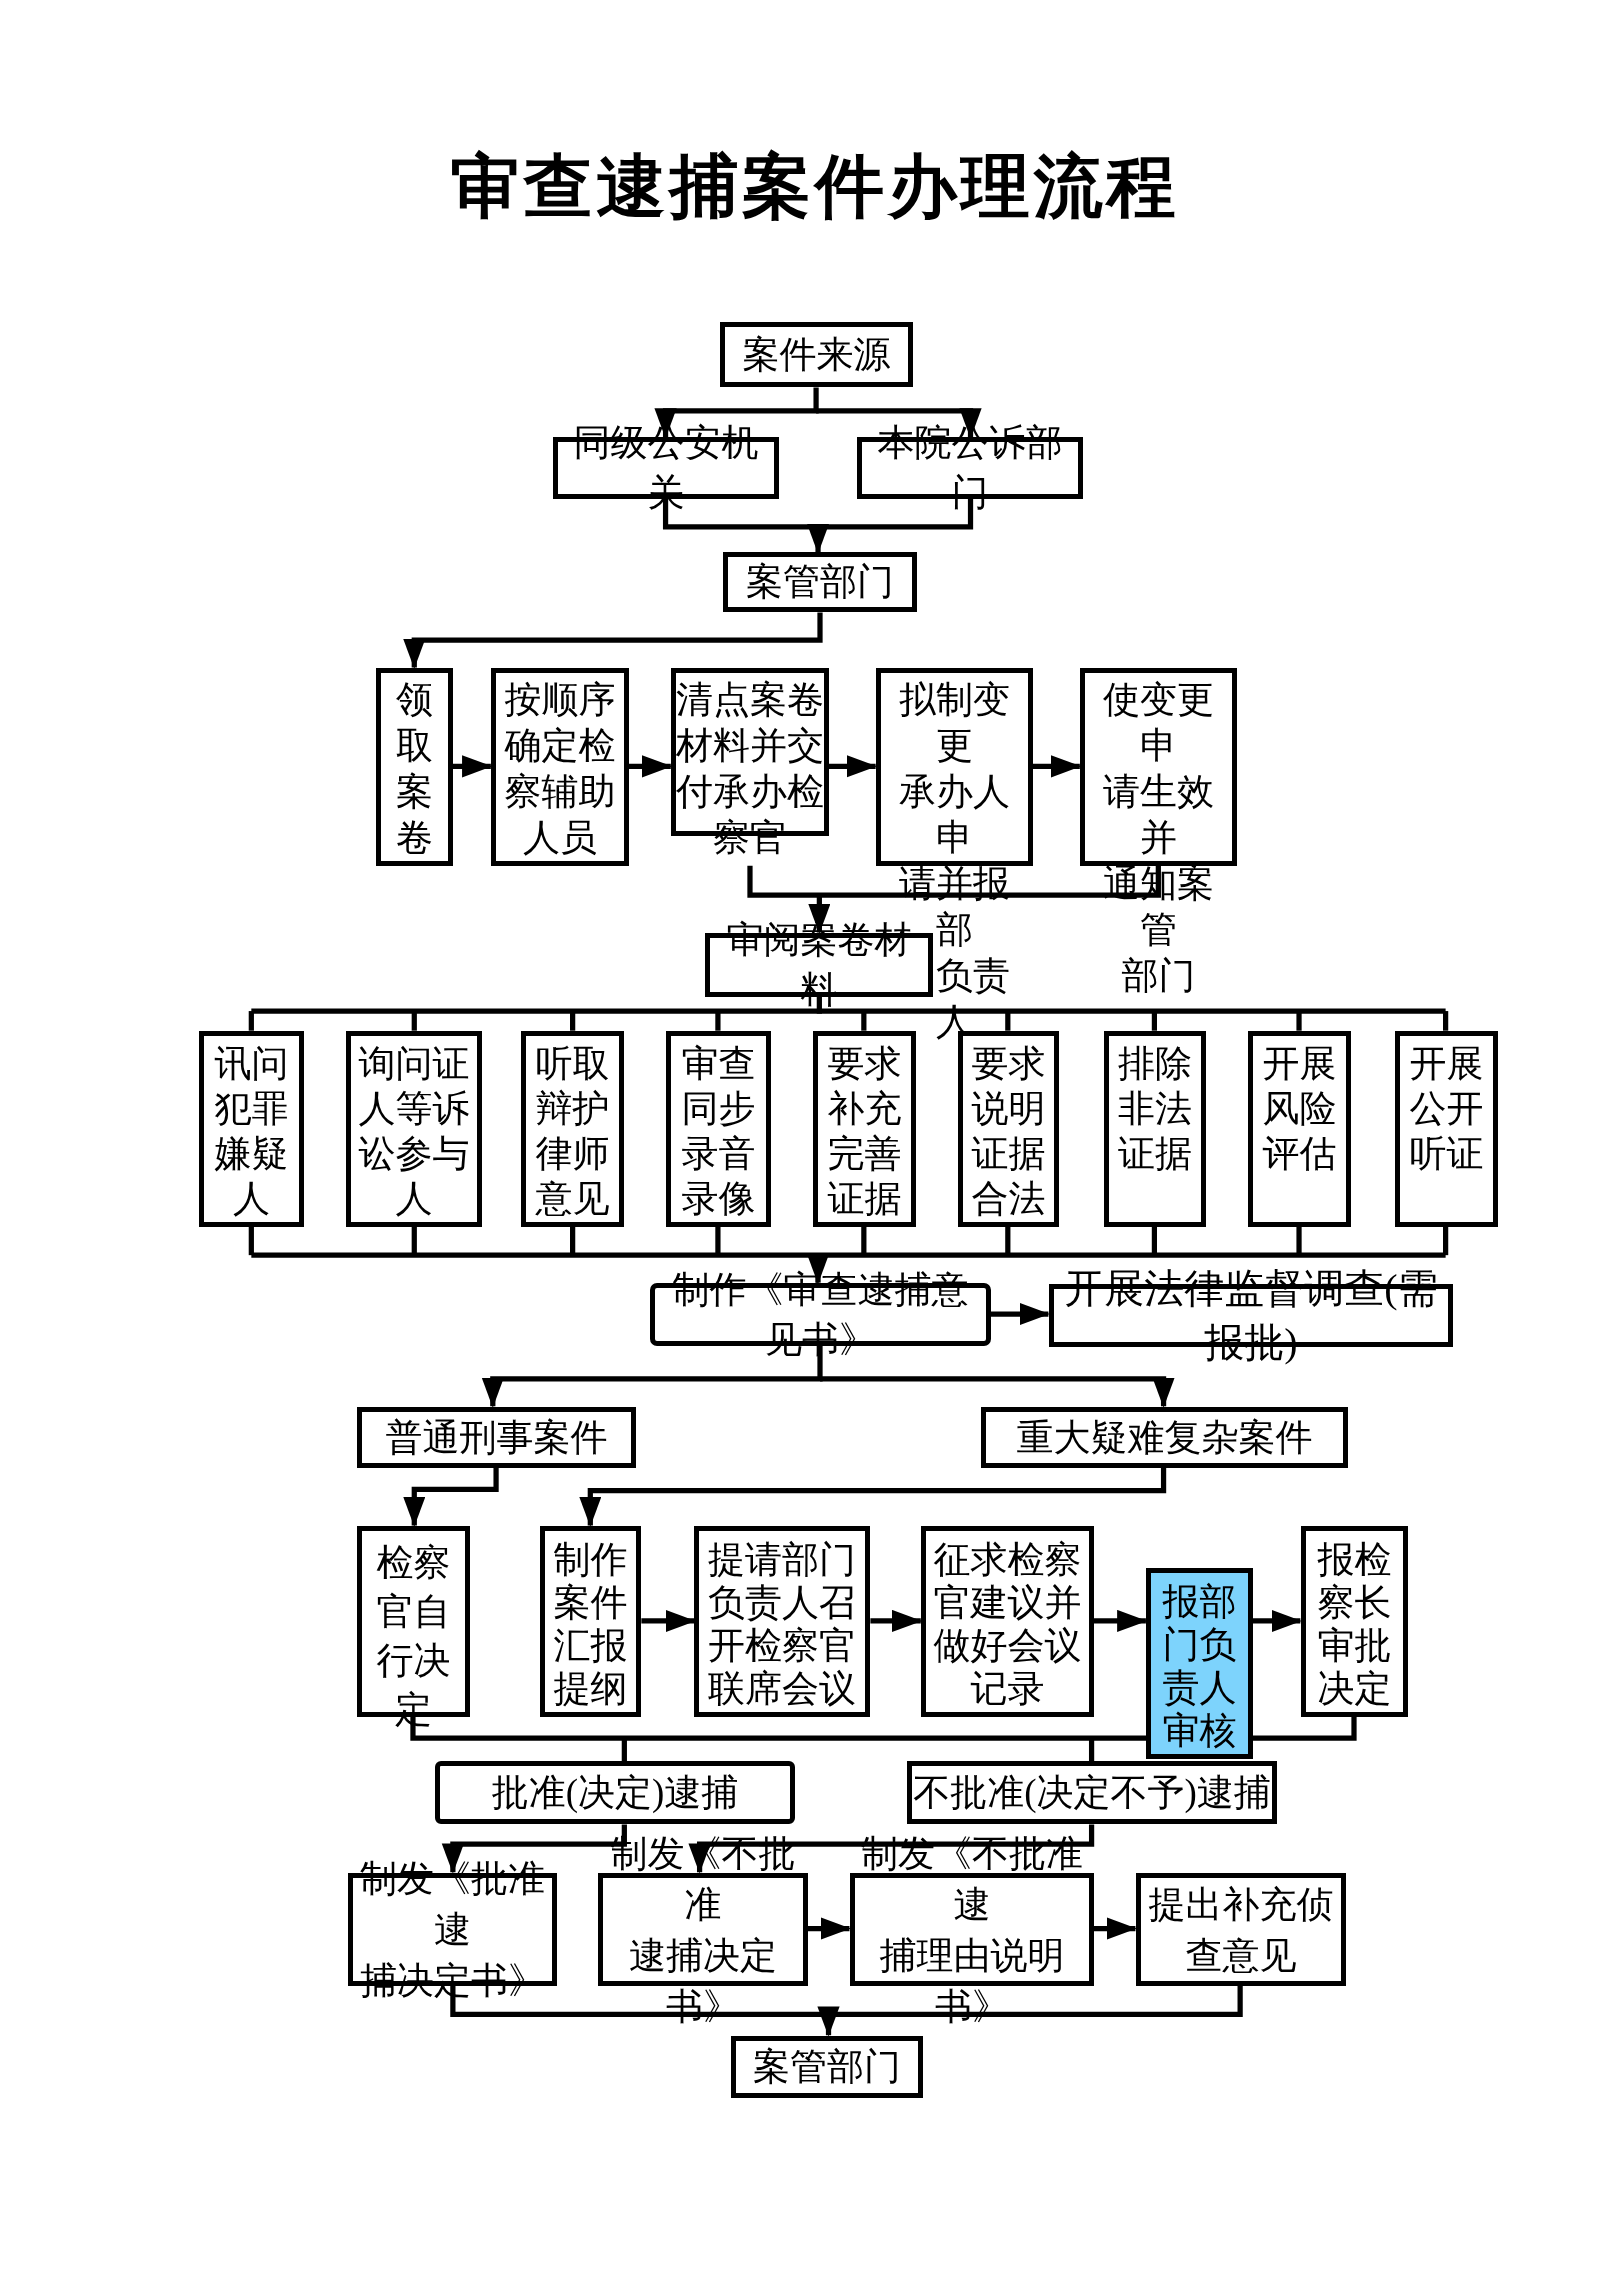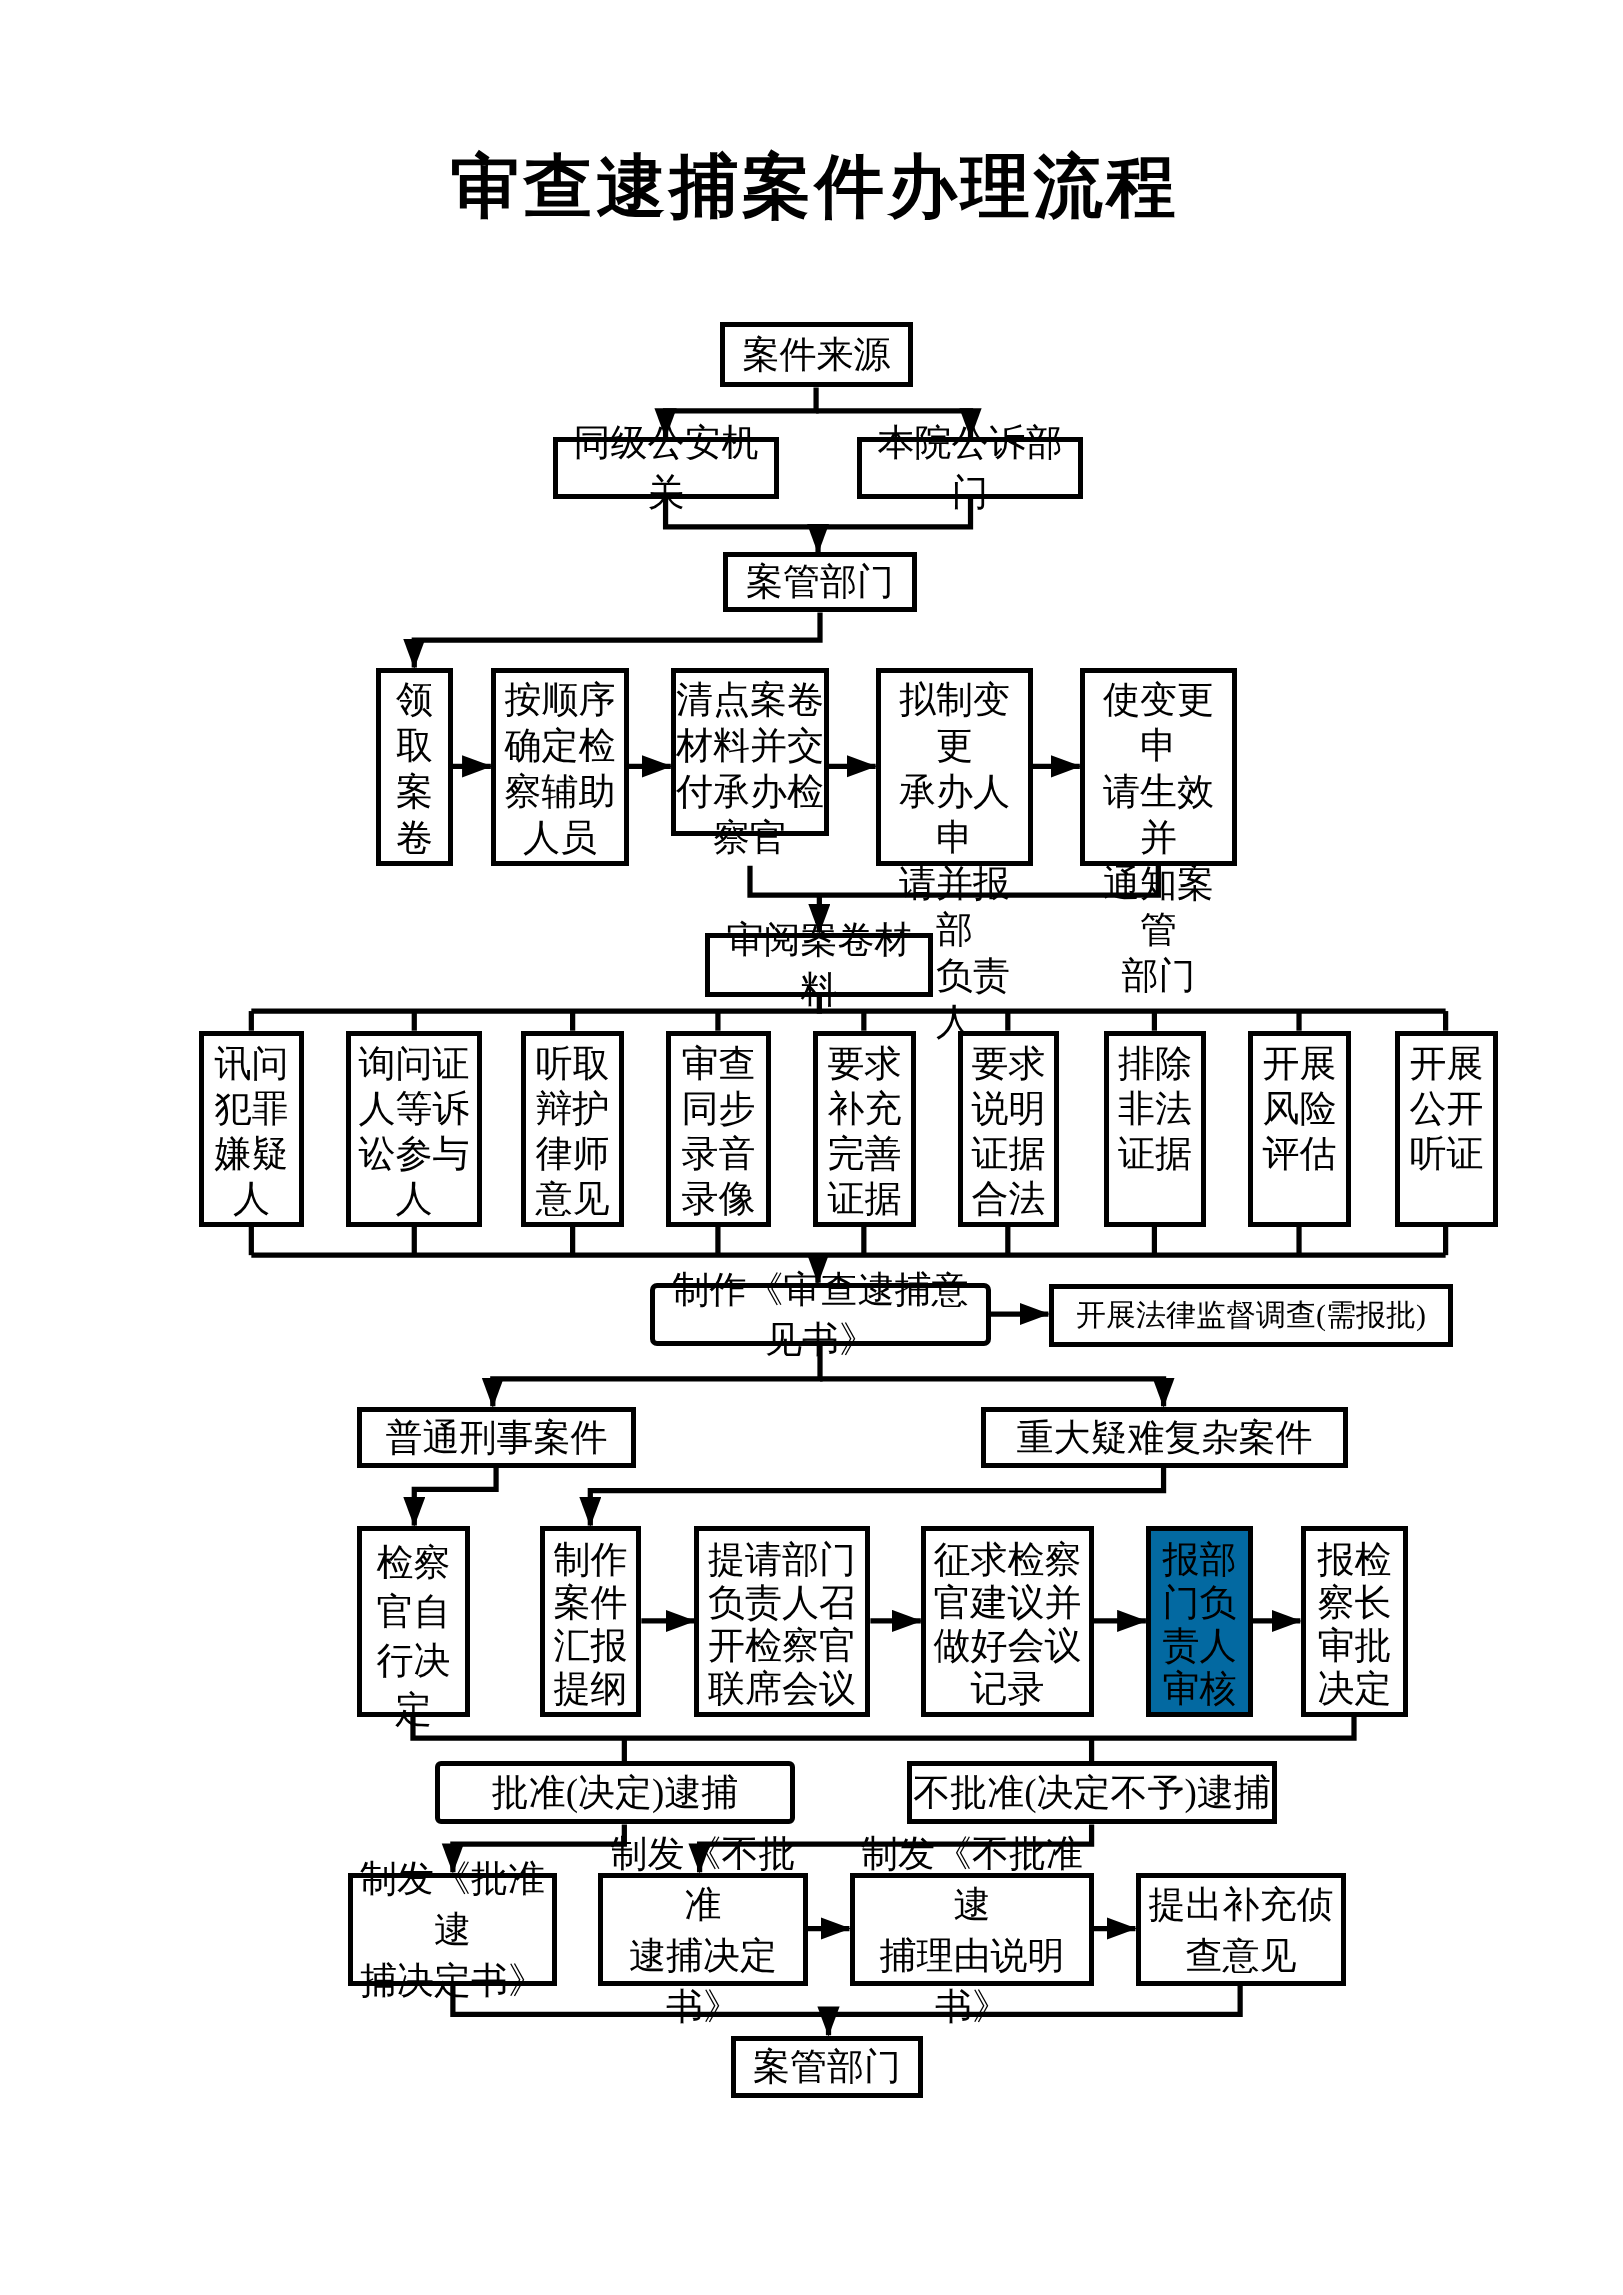--- a/index.html
+++ b/index.html
@@ -164,40 +164,40 @@
       <div class="node v-top" style="left: 1104px; top: 1031px; width: 102px; height: 196px; border-color: rgb(0, 0, 0); background: rgb(255, 255, 255); line-height: 45px; padding-top: 5.2px;">排除
 非法
 证据</div>
       <div class="node v-top" style="left: 1248px; top: 1031px; width: 103px; height: 196px; border-color: rgb(0, 0, 0); background: rgb(255, 255, 255); line-height: 45px; padding-top: 5.2px;">开展
 风险
 评估</div>
       <div class="node v-top" style="left: 1395px; top: 1031px; width: 103px; height: 196px; border-color: rgb(0, 0, 0); background: rgb(255, 255, 255); line-height: 45px; padding-top: 5.2px;">开展
 公开
 听证</div>
       <div class="node v-center" style="left: 650px; top: 1283px; width: 341px; height: 63px; border-color: rgb(0, 0, 0); background: rgb(255, 255, 255); border-radius: 7px;">制作《审查逮捕意见书》</div>
-      <div class="node v-center" style="left: 1049px; top: 1284px; width: 404px; height: 63px; border-color: rgb(0, 0, 0); background: rgb(255, 255, 255); font-size: 30px;">开展法律监督调查(需报批)</div>
+      <div class="node v-center" style="left: 1049px; top: 1284px; width: 404px; height: 63px; border-color: rgb(0, 0, 0); background: rgb(255, 255, 255); font-size: 40px;">开展法律监督调查(需报批)</div>
       <div class="node v-center" style="left: 357px; top: 1407px; width: 279px; height: 61px; border-color: rgb(0, 0, 0); background: rgb(255, 255, 255);">普通刑事案件</div>
       <div class="node v-center" style="left: 981px; top: 1407px; width: 367px; height: 61px; border-color: rgb(0, 0, 0); background: rgb(255, 255, 255);">重大疑难复杂案件</div>
       <div class="node v-top" style="left: 357px; top: 1526px; width: 113px; height: 191px; border-color: rgb(0, 0, 0); background: rgb(255, 255, 255); line-height: 49px; padding-top: 6.5px;">检察
 官自
 行决
 定</div>
       <div class="node v-top" style="left: 540px; top: 1526px; width: 101px; height: 191px; border-color: rgb(0, 0, 0); background: rgb(255, 255, 255); line-height: 43px; padding-top: 6.5px;">制作
 案件
 汇报
 提纲</div>
       <div class="node v-top" style="left: 694px; top: 1526px; width: 176px; height: 191px; border-color: rgb(0, 0, 0); background: rgb(255, 255, 255); line-height: 43px; padding-top: 6.5px;">提请部门
 负责人召
 开检察官
 联席会议</div>
       <div class="node v-top" style="left: 921px; top: 1526px; width: 173px; height: 191px; border-color: rgb(0, 0, 0); background: rgb(255, 255, 255); line-height: 43px; padding-top: 6.5px;">征求检察
 官建议并
 做好会议
 记录</div>
-      <div class="node v-top" style="left: 1146px; top: 1526px; width: 107px; height: 191px; border-color: rgb(0, 0, 0); background: #0369a1; line-height: 43px; padding-top: 6.5px;">报部
+      <div class="node v-top" style="left: 1146px; top: 1568px; width: 107px; height: 191px; border-color: rgb(0, 0, 0); background: #7dd3fc; line-height: 43px; padding-top: 6.5px;">报部
 门负
 责人
 审核</div>
       <div class="node v-top" style="left: 1301px; top: 1526px; width: 107px; height: 191px; border-color: rgb(0, 0, 0); background: rgb(255, 255, 255); line-height: 43px; padding-top: 6.5px;">报检
 察长
 审批
 决定</div>
       <div class="node v-center" style="left: 435px; top: 1761px; width: 360px; height: 63px; border-color: rgb(0, 0, 0); background: rgb(255, 255, 255); border-radius: 6px;">批准(决定)逮捕</div>
       <div class="node v-center" style="left: 907px; top: 1761px; width: 370px; height: 63px; border-color: rgb(0, 0, 0); background: rgb(255, 255, 255);">不批准(决定不予)逮捕</div>
       <div class="node v-center" style="left: 348px; top: 1873px; width: 209px; height: 113px; border-color: rgb(0, 0, 0); background: rgb(255, 255, 255); line-height: 51px;">制发《批准逮

